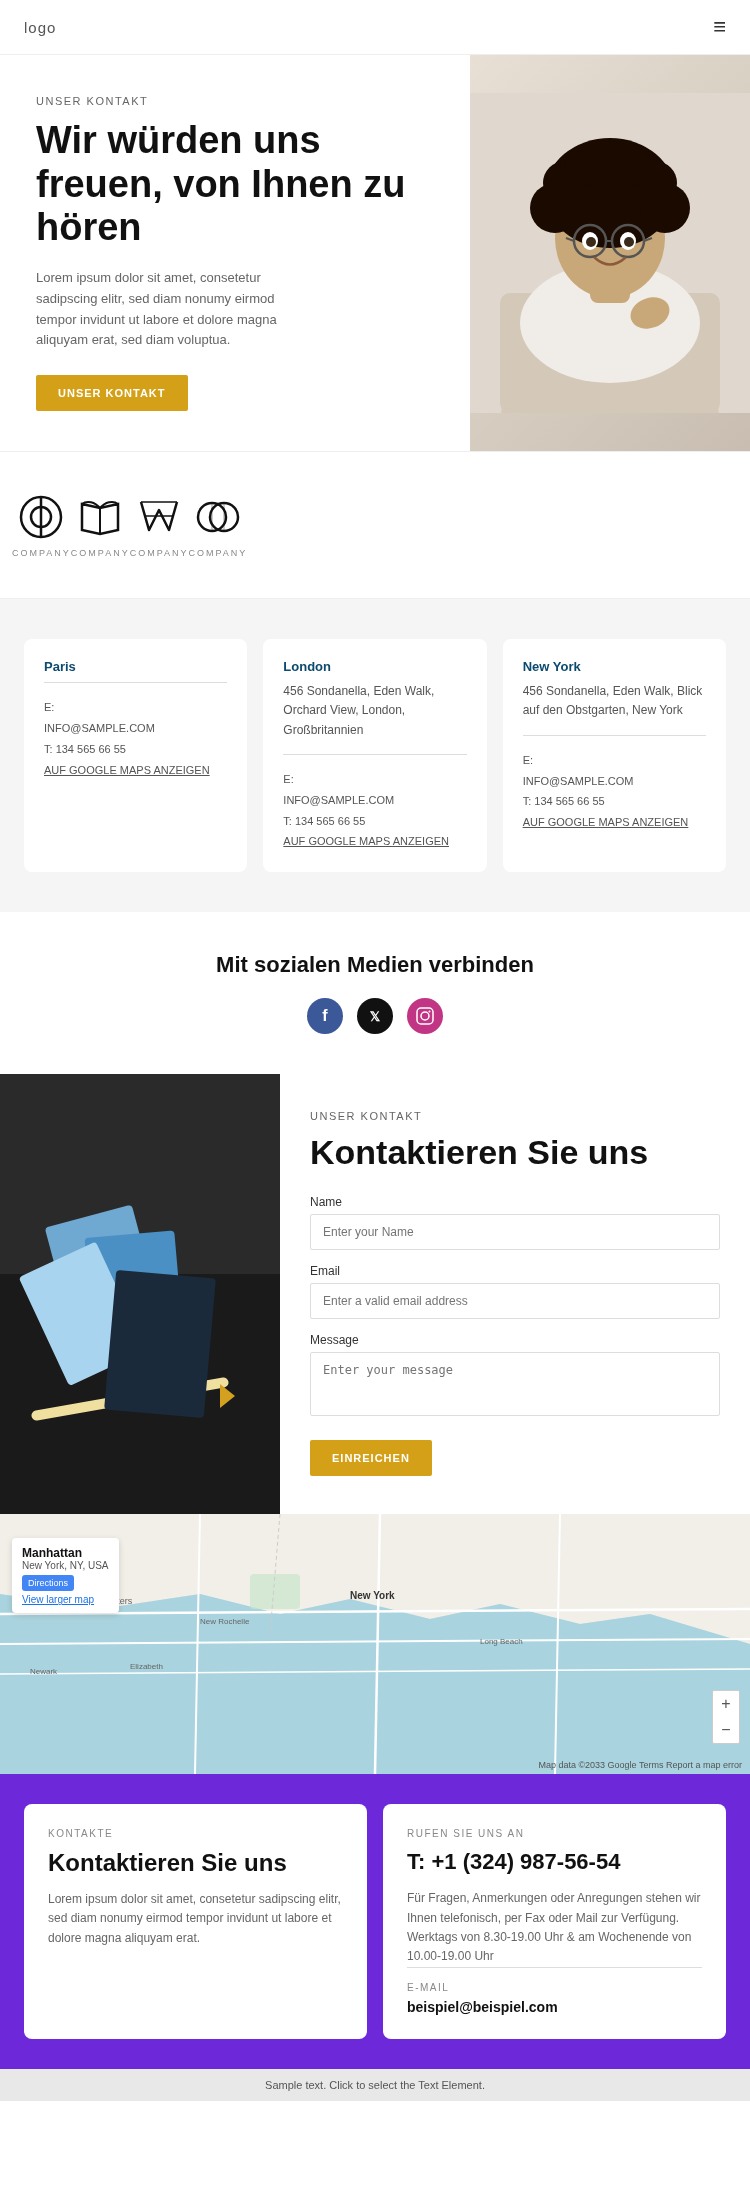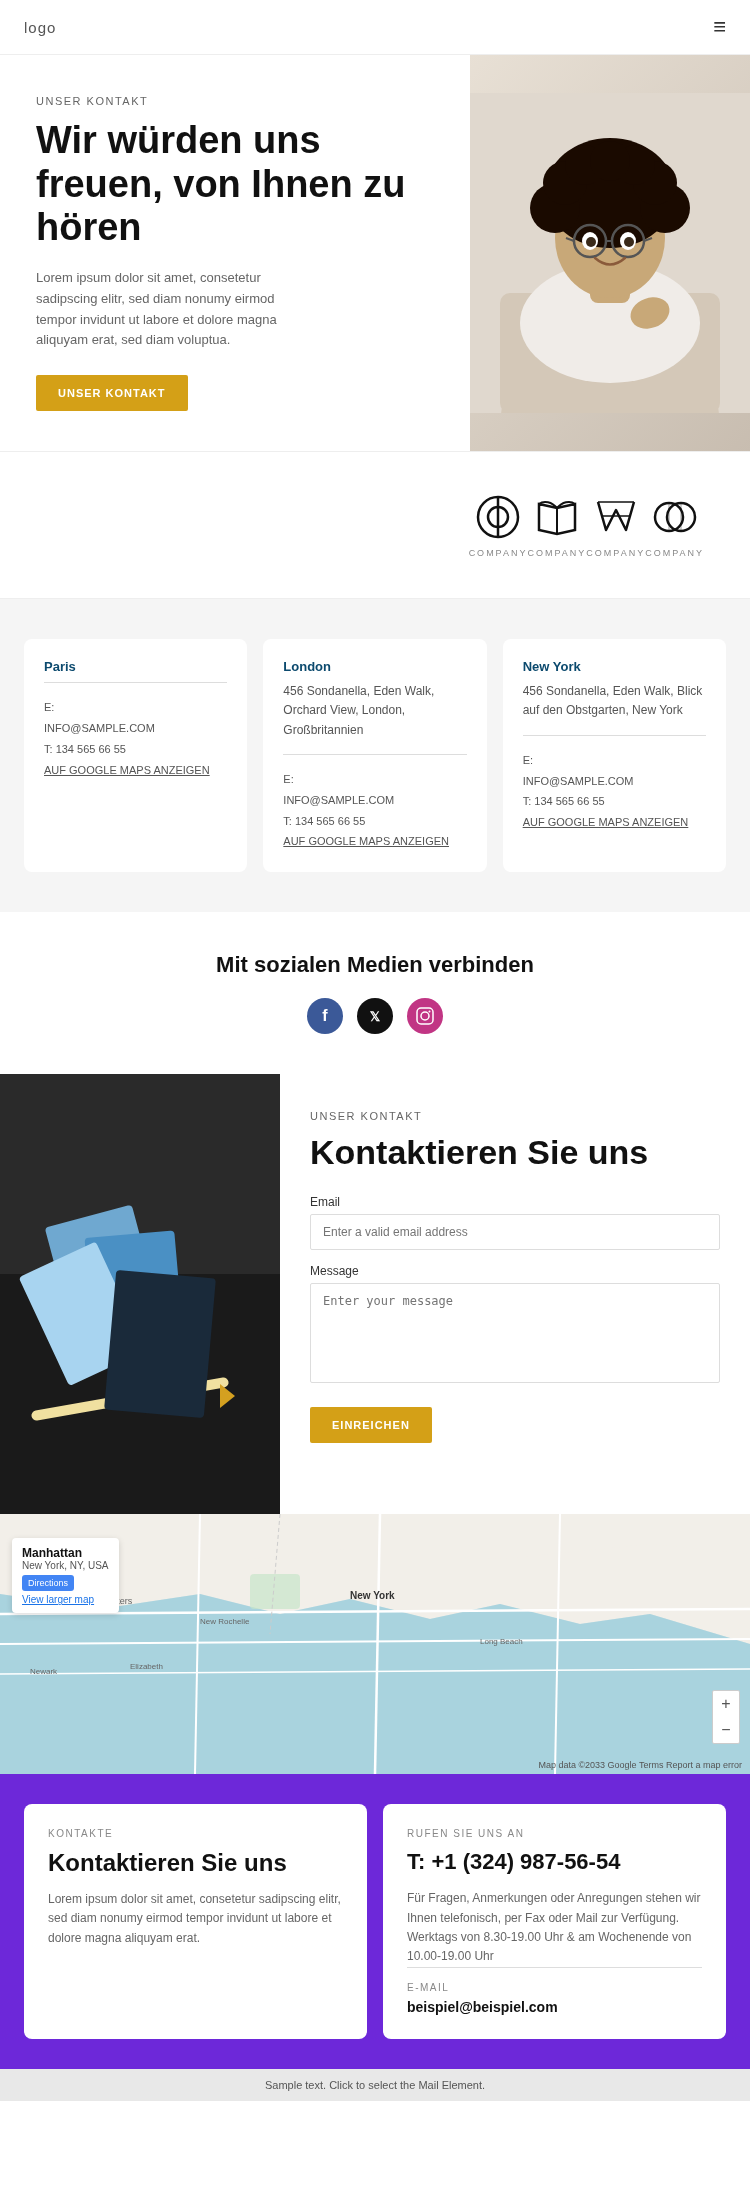--- a/index.html
+++ b/index.html
@@ -14,21 +14,21 @@
     .hero { display: flex; min-height: 300px; background: #fff; position: relative; overflow: hidden; }
     .hero-content { flex: 1; padding: 40px 30px 40px 36px; z-index: 2; }
     .hero-label { font-size: 11px; text-transform: uppercase; letter-spacing: 1.5px; color: #666; margin-bottom: 12px; }
     .hero-title { font-size: 38px; font-weight: 700; line-height: 1.15; color: #111; margin-bottom: 18px; }
     .hero-desc { font-size: 13px; color: #666; line-height: 1.6; margin-bottom: 24px; max-width: 260px; }
     .hero-btn { background: #d4a017; color: #fff; border: none; padding: 12px 22px; font-size: 11px; font-weight: 700; letter-spacing: 1px; text-transform: uppercase; cursor: pointer; border-radius: 2px; }
     .hero-image { width: 280px; flex-shrink: 0; position: relative; overflow: hidden; }
     .hero-image-placeholder { width: 100%; height: 100%; min-height: 320px; background: linear-gradient(135deg, #e8e0d5 0%, #c8bdb0 100%); display: flex; align-items: center; justify-content: center; position: relative; }
 
     
-    .partners { display: flex; justify-content: flex-end; align-items: center; padding: 40px 46px; background: #fff; border-top: 1px solid #eee; border-bottom: 1px solid #eee; }
+    .partners { display: flex; justify-content: flex-start; align-items: center; padding: 40px 12px; background: #fff; border-top: 1px solid #eee; border-bottom: 1px solid #eee; }
     .partner-logo { display: flex; flex-direction: column; align-items: center; gap: 6px; }
     .partner-icon { width: 50px; height: 50px; display: flex; align-items: center; justify-content: center; }
     .partner-name { font-size: 9px; letter-spacing: 2px; color: #888; text-transform: uppercase; }
 
     
     .locations { background: #f5f5f5; padding: 40px 24px; }
     .locations-grid { display: grid; grid-template-columns: 1fr 1fr 1fr; gap: 16px; }
     .location-card { background: #fff; border-radius: 8px; padding: 20px; }
     .location-city { font-size: 13px; font-weight: 700; color: #0c4a6e; margin-bottom: 8px; }
     .location-address { font-size: 12px; color: #555; line-height: 1.6; margin-bottom: 14px; }
@@ -47,21 +47,21 @@
 
     
     .contact-section { display: flex; min-height: 400px; }
     .contact-image { width: 280px; flex-shrink: 0; background: linear-gradient(180deg, #ccc 0%, #888 100%); position: relative; overflow: hidden; min-height: 400px; }
     .contact-form-area { flex: 1; padding: 36px 30px; }
     .contact-label { font-size: 11px; text-transform: uppercase; letter-spacing: 1.5px; color: #666; margin-bottom: 10px; }
     .contact-title { font-size: 34px; font-weight: 700; line-height: 1.2; color: #111; margin-bottom: 22px; }
     .form-group { margin-bottom: 14px; }
     .form-label { font-size: 12px; color: #333; margin-bottom: 5px; display: block; }
     .form-input { width: 100%; border: 1px solid #ddd; padding: 10px 12px; font-size: 12px; color: #888; background: #fff; border-radius: 2px; outline: none; }
-    .form-textarea { width: 100%; border: 1px solid #ddd; padding: 10px 12px; font-size: 12px; color: #888; background: #fff; border-radius: 2px; outline: none; height: 100px; resize: none; }
+    .form-textarea { width: 100%; border: 1px solid #ddd; padding: 10px 12px; font-size: 12px; color: #888; background: #fff; border-radius: 2px; outline: none; height: 64px; resize: none; }
     .submit-btn { background: #d4a017; color: #fff; border: none; padding: 12px 22px; font-size: 11px; font-weight: 700; letter-spacing: 1px; text-transform: uppercase; cursor: pointer; border-radius: 2px; margin-top: 6px; }
 
     
     .map-section { width: 100%; height: 260px; background: #e0ecf0; position: relative; overflow: hidden; }
     .map-bg { width: 100%; height: 100%; background: linear-gradient(180deg, #d4e8f0 0%, #b8d4e0 40%, #a0c4d0 100%); position: relative; }
     .map-overlay { position: absolute; top: 24px; left: 12px; background: #fff; padding: 8px 10px; border-radius: 4px; box-shadow: 0 2px 6px rgba(0,0,0,0.15); font-size: 11px; }
     .map-title { font-weight: 700; font-size: 12px; color: #111; }
     .map-subtitle { color: #555; font-size: 10px; }
     .map-directions { display: inline-block; background: #4285f4; color: #fff; font-size: 9px; padding: 3px 6px; border-radius: 3px; margin-top: 4px; }
     .map-view-larger { color: #1a73e8; font-size: 10px; display: block; margin-top: 3px; text-decoration: underline; cursor: pointer; }
@@ -265,20 +265,24 @@
       <rect x="30" y="320" width="200" height="10" rx="5" fill="#f0e0a0" transform="rotate(-10 130 325)"></rect>
       <polygon points="220,310 235,322 220,334" fill="#d4a020"></polygon>
 
       <rect x="110" y="200" width="100" height="140" rx="4" fill="#1a2a3a" transform="rotate(5 160 270)"></rect>
     </svg>
   </div>
   <div class="contact-form-area">
     <div class="contact-label">UNSER KONTAKT</div>
     <h2 class="contact-title">Kontaktieren Sie uns</h2>
     <div class="form-group">
+      <label class="form-label">Name</label>
+      <input class="form-input" type="text" placeholder="Enter your Name" style="">
+    </div>
+    <div class="form-group">
       <label class="form-label">Email</label>
       <input class="form-input" type="email" placeholder="Enter a valid email address" style="">
     </div>
     <div class="form-group">
       <label class="form-label">Message</label>
       <textarea class="form-textarea" placeholder="Enter your message" style=""></textarea>
     </div>
     <button class="submit-btn">EINREICHEN</button>
   </div>
 </div>
@@ -340,13 +344,13 @@
 
   <div class="bottom-card">
     <div class="bottom-card-label">RUFEN SIE UNS AN</div>
     <div class="bottom-card-phone">T: +1 (324) 987-56-54</div>
     <p class="bottom-card-text">Für Fragen, Anmerkungen oder Anregungen stehen wir Ihnen telefonisch, per Fax oder Mail zur Verfügung. Werktags von 8.30-19.00 Uhr &amp; am Wochenende von 10.00-19.00 Uhr</p>
     <div class="bottom-card-email-label">E-MAIL</div>
     <div class="bottom-card-email">beispiel@beispiel.com</div>
   </div>
 </div>
 
-<div class="sample-bar">Sample text. Click to select the Mail Element.</div>
+<div class="sample-bar">Sample text. Click to select the Text Element.</div>
 
 </body></html>

